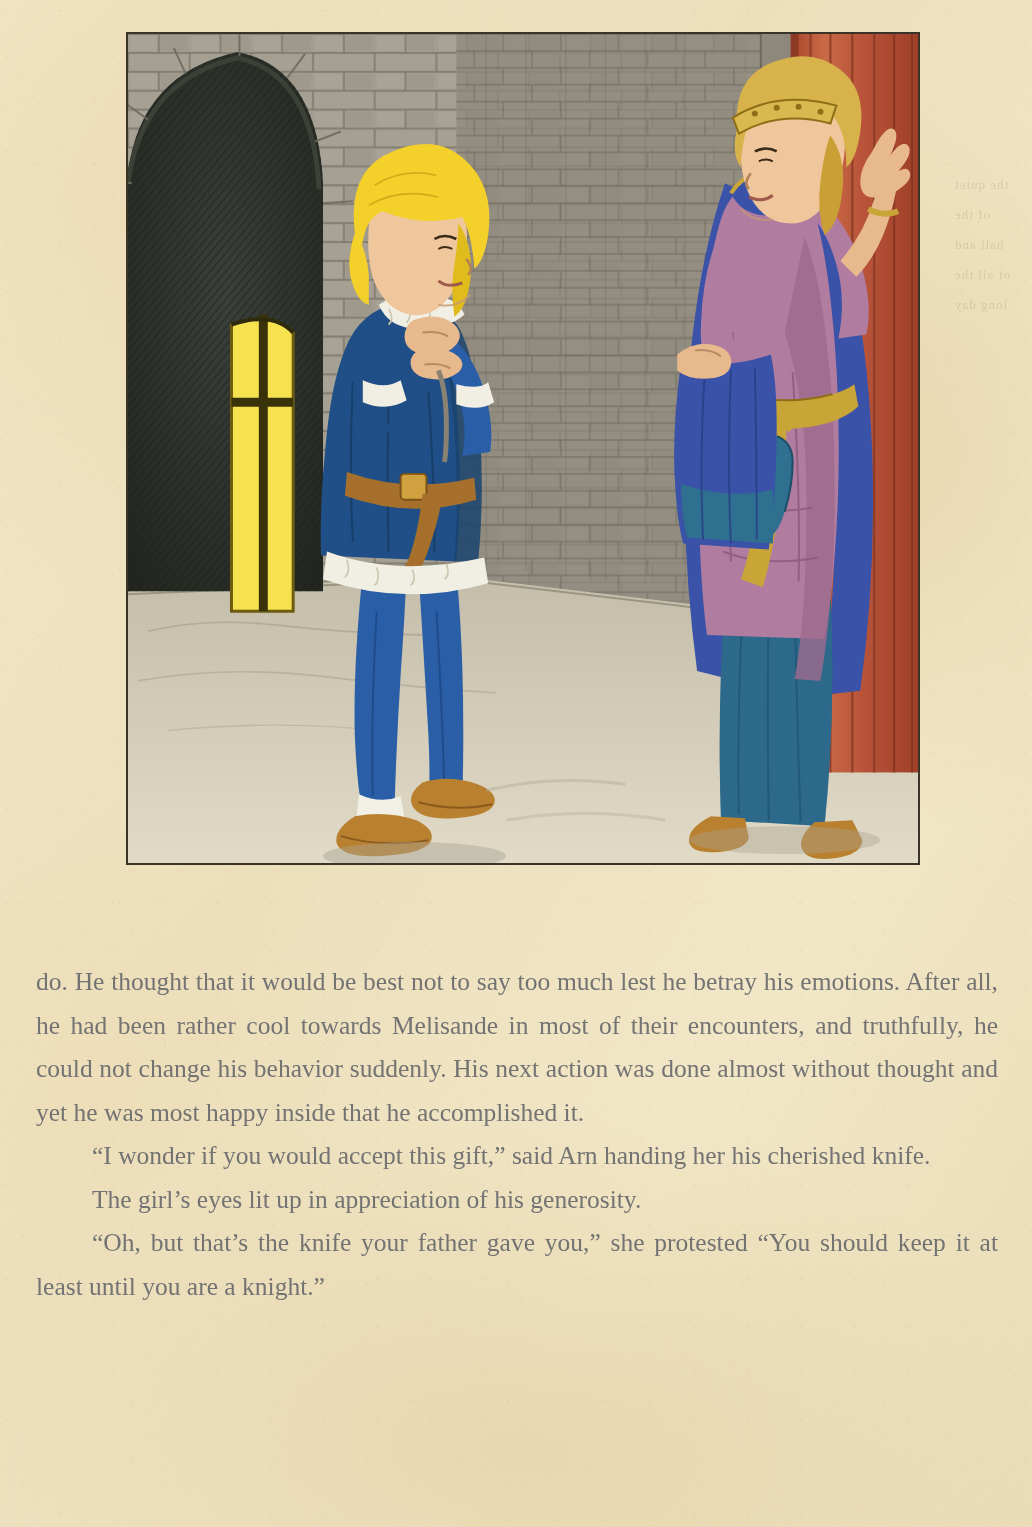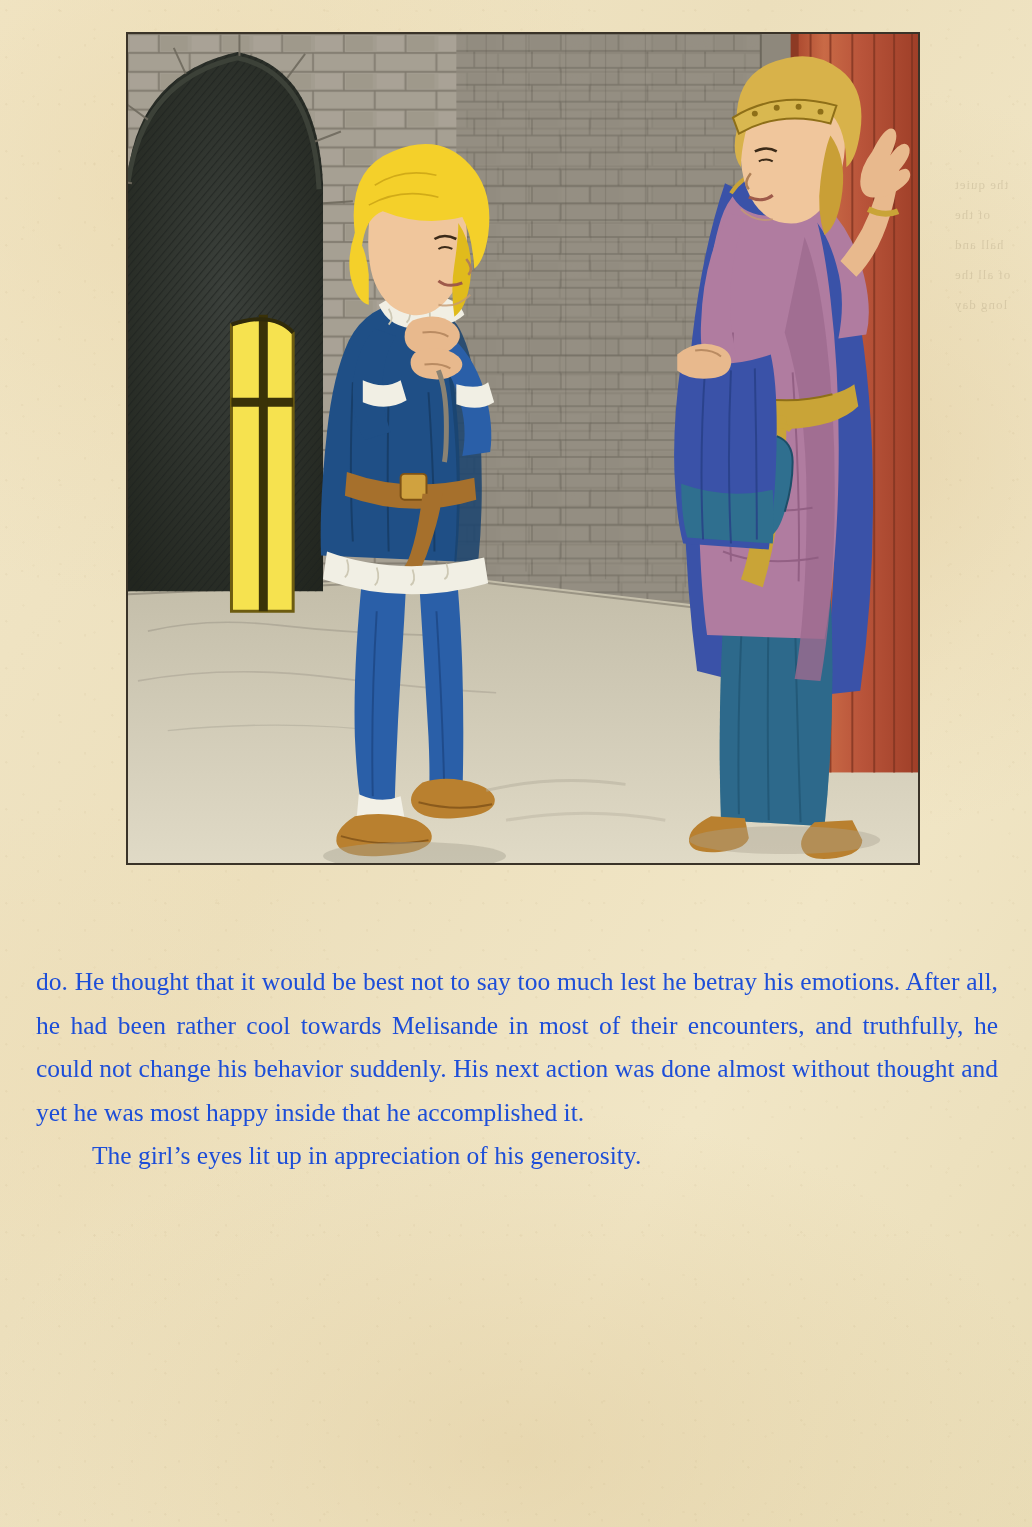--- a/index.html
+++ b/index.html
@@ -72,21 +72,21 @@
     background: #b9b3a4;
   }
   .plate svg { display: block; width: 100%; height: 100%; }
 
   
   .body-text {
     position: absolute;
     left: 36px;
     top: 960px;
     width: 962px;
-    color: #1d4ed8;
+    color: #737373;
     font-size: 25.5px;
     line-height: 43.5px;
   }
   .body-text p {
     margin: 0;
     text-align: justify;
     text-justify: inter-word;
     font-family: "Liberation Serif", serif;
   }
   .body-text p.indent { text-indent: 56px; }
@@ -363,15 +363,17 @@
 
       <ellipse cx="288" cy="826" rx="92" ry="14" fill="#a9a392" opacity="0.45"></ellipse>
       <ellipse cx="660" cy="810" rx="96" ry="14" fill="#a9a392" opacity="0.4"></ellipse>
       <path d="M360 760 q70 -16 140 -6" stroke="#b3ad9c" stroke-width="3" fill="none" opacity="0.5"></path>
       <path d="M380 790 q80 -14 160 0" stroke="#b3ad9c" stroke-width="3" fill="none" opacity="0.4"></path>
     </svg>
   </div>
 
   <div class="body-text">
     <p class="cont">do. He thought that it would be best not to say too much lest he betray his emotions. After all, he had been rather cool towards Melisande in most of their encounters, and truthfully, he could not change his behavior suddenly. His next action was done almost without thought and yet he was most happy inside that he accomplished it.</p>
+    <p class="indent">“I wonder if you would accept this gift,” said Arn handing her his cherished knife.</p>
     <p class="indent">The girl’s eyes lit up in appreciation of his generosity.</p>
+    <p class="indent">“Oh, but that’s the knife your father gave you,” she protested “You should keep it at least until you are a knight.”</p>
   </div>
 </div>
 
 </body></html>

